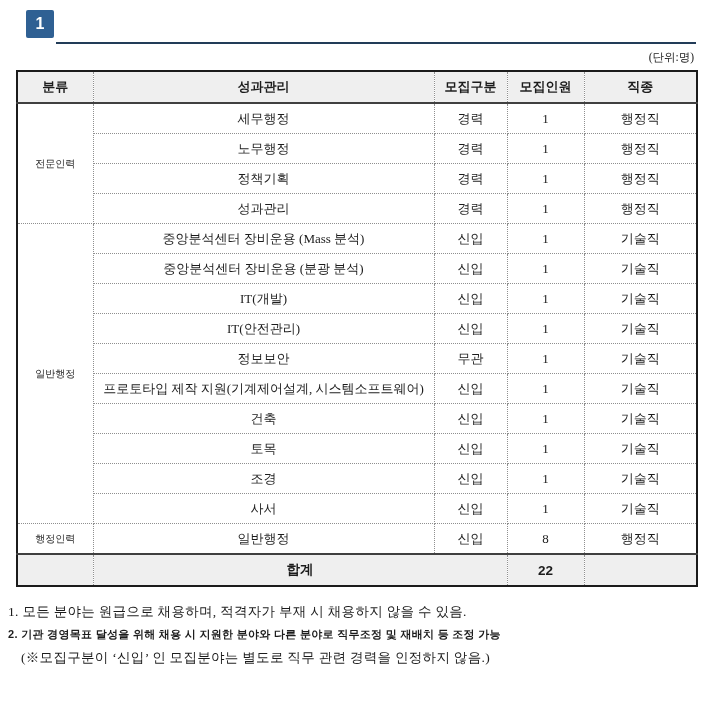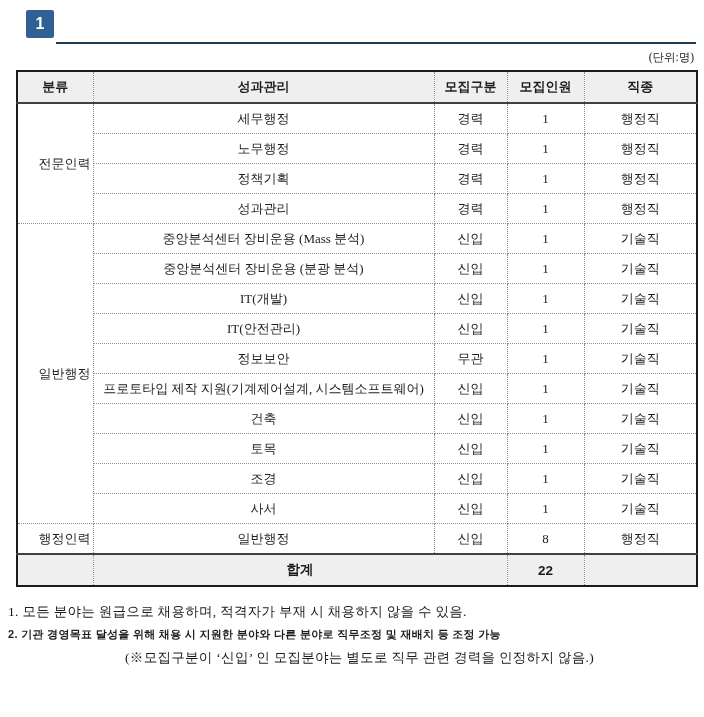--- a/index.html
+++ b/index.html
@@ -41,37 +41,37 @@
     padding:0 2px;overflow:hidden;
   }
   table{border:2px solid #1b1b1b;}
   thead th{
     height:30px;background:#efefef;
     font-family:"Liberation Sans","DejaVu Sans",sans-serif;
     font-weight:bold;font-size:13px;
     border-bottom:2px solid #404040;
   }
   tbody td{height:29px;}
-  td.group-cell{font-size:13px;text-align:right;}
+  td.group-cell{font-size:10px;}
   tr.total-row td{
     height:30px;background:#efefef;
     border-top:2px solid #404040;
     font-weight:bold;
     font-family:"Liberation Sans","DejaVu Sans",sans-serif;
     font-size:13.5px;
     margin-top:8px;
   }
   
   .notes{position:absolute;top:600px;left:8px;right:6px;}
   .note-line{
     font-size:13.5px;line-height:23px;color:#1c1c1c;
     white-space:nowrap;letter-spacing:0.3px;
   }
   .note-line.bold{font-weight:bold;font-family:Liberation Sans, sans-serif;font-size:11px;}
-  .note-line.indent{padding-left:13px;text-align:center;}
+  .note-line.indent{padding-left:13px;}
 </style>
 </head>
 <body>
 
 <div class="title-bar">
   <div class="num-badge">1</div>
   <div class="title-underline"></div>
 </div>
 
 <div class="unit-label">(단위:명)</div>

